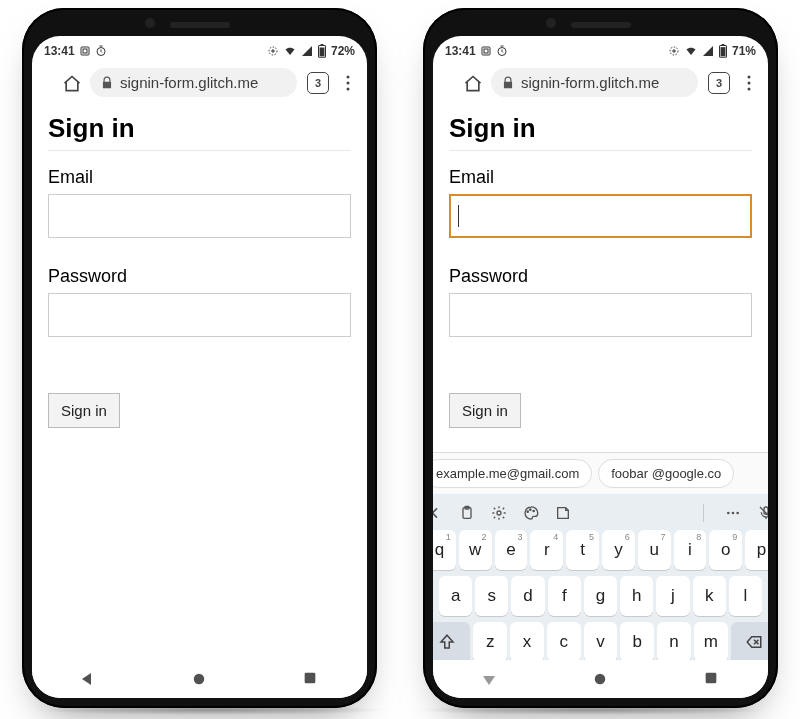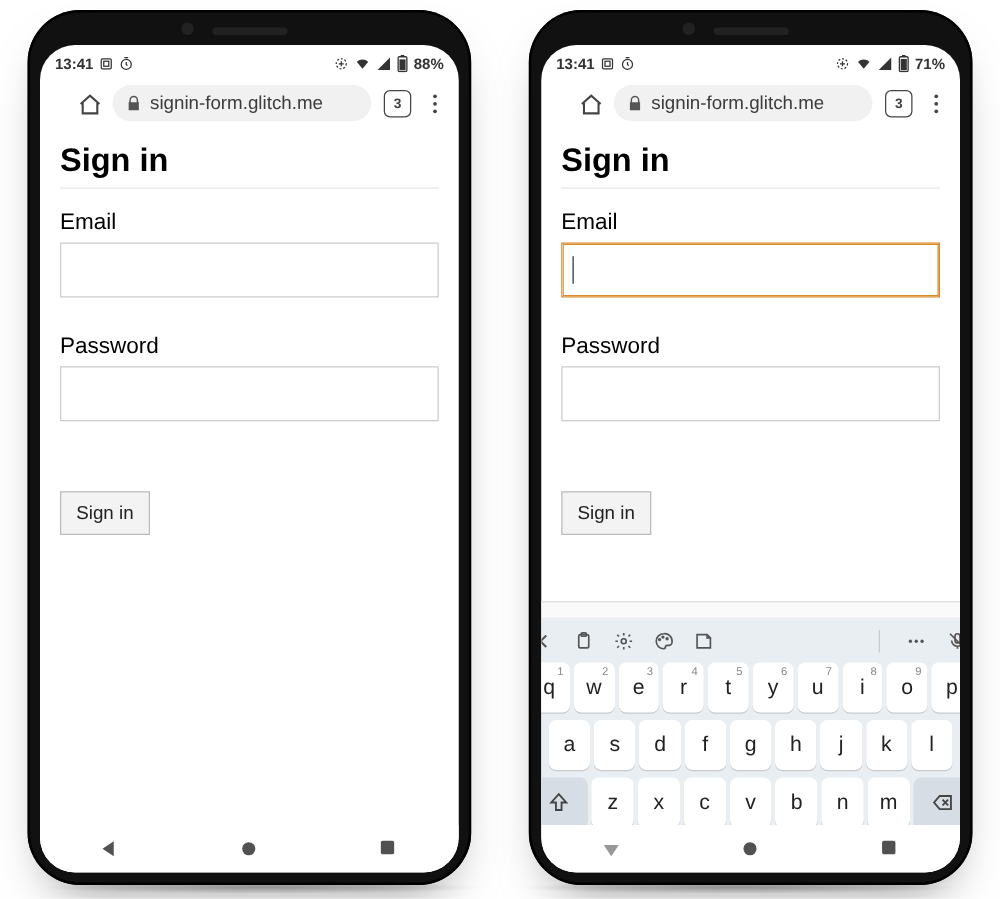--- a/index.html
+++ b/index.html
@@ -218,21 +218,21 @@
                   <path d="M2 22h20V2L2 22z"></path>
                 </svg>
             </span>
             <span class="sb-icon">
               <svg width="10" height="14" viewBox="0 0 12 20" fill="none">
                   <rect x="1" y="2" width="10" height="17" rx="1.5" stroke="#333" stroke-width="1.5"></rect>
                   <rect x="2.5" y="5" width="7" height="12.5" fill="#333"></rect>
                   <rect x="4" y="0" width="4" height="2" fill="#333"></rect>
                 </svg>
             </span>
-            <span>88%</span>
+            <span>72%</span>
           </div>
         </div>
 
         <div class="urlbar">
           <span class="url-home">
             <svg width="20" height="20" viewBox="0 0 24 24" fill="none" stroke="#444" stroke-width="2">
                 <path d="M3 11l9-8 9 8M5 10v10h14V10"></path>
               </svg>
           </span>
           <div class="url-pill">
@@ -363,20 +363,22 @@
           <div style="height:18px"></div>
           <div class="field-label">Password</div>
           <input class="text-input" type="password" value="" style="">
 
           <div class="gap"></div>
           <button class="submit-btn">Sign in</button>
 
           
           <div class="kbd-wrap" style="left:-16px;right:-16px;bottom:-10px">
             <div class="suggestion-row">
+              <span class="suggestion">example.me@gmail.com</span>
+              <span class="suggestion">foobar @google.co</span>
             </div>
             <div class="kbd">
               <div class="kbd-toolbar">
                 <div class="grp">
                   <span>
                       <svg width="16" height="16" viewBox="0 0 24 24" fill="none" stroke="#555" stroke-width="2.5">
                         <path d="M15 5l-7 7 7 7"></path>
                       </svg>
                     </span>
                   <span>

